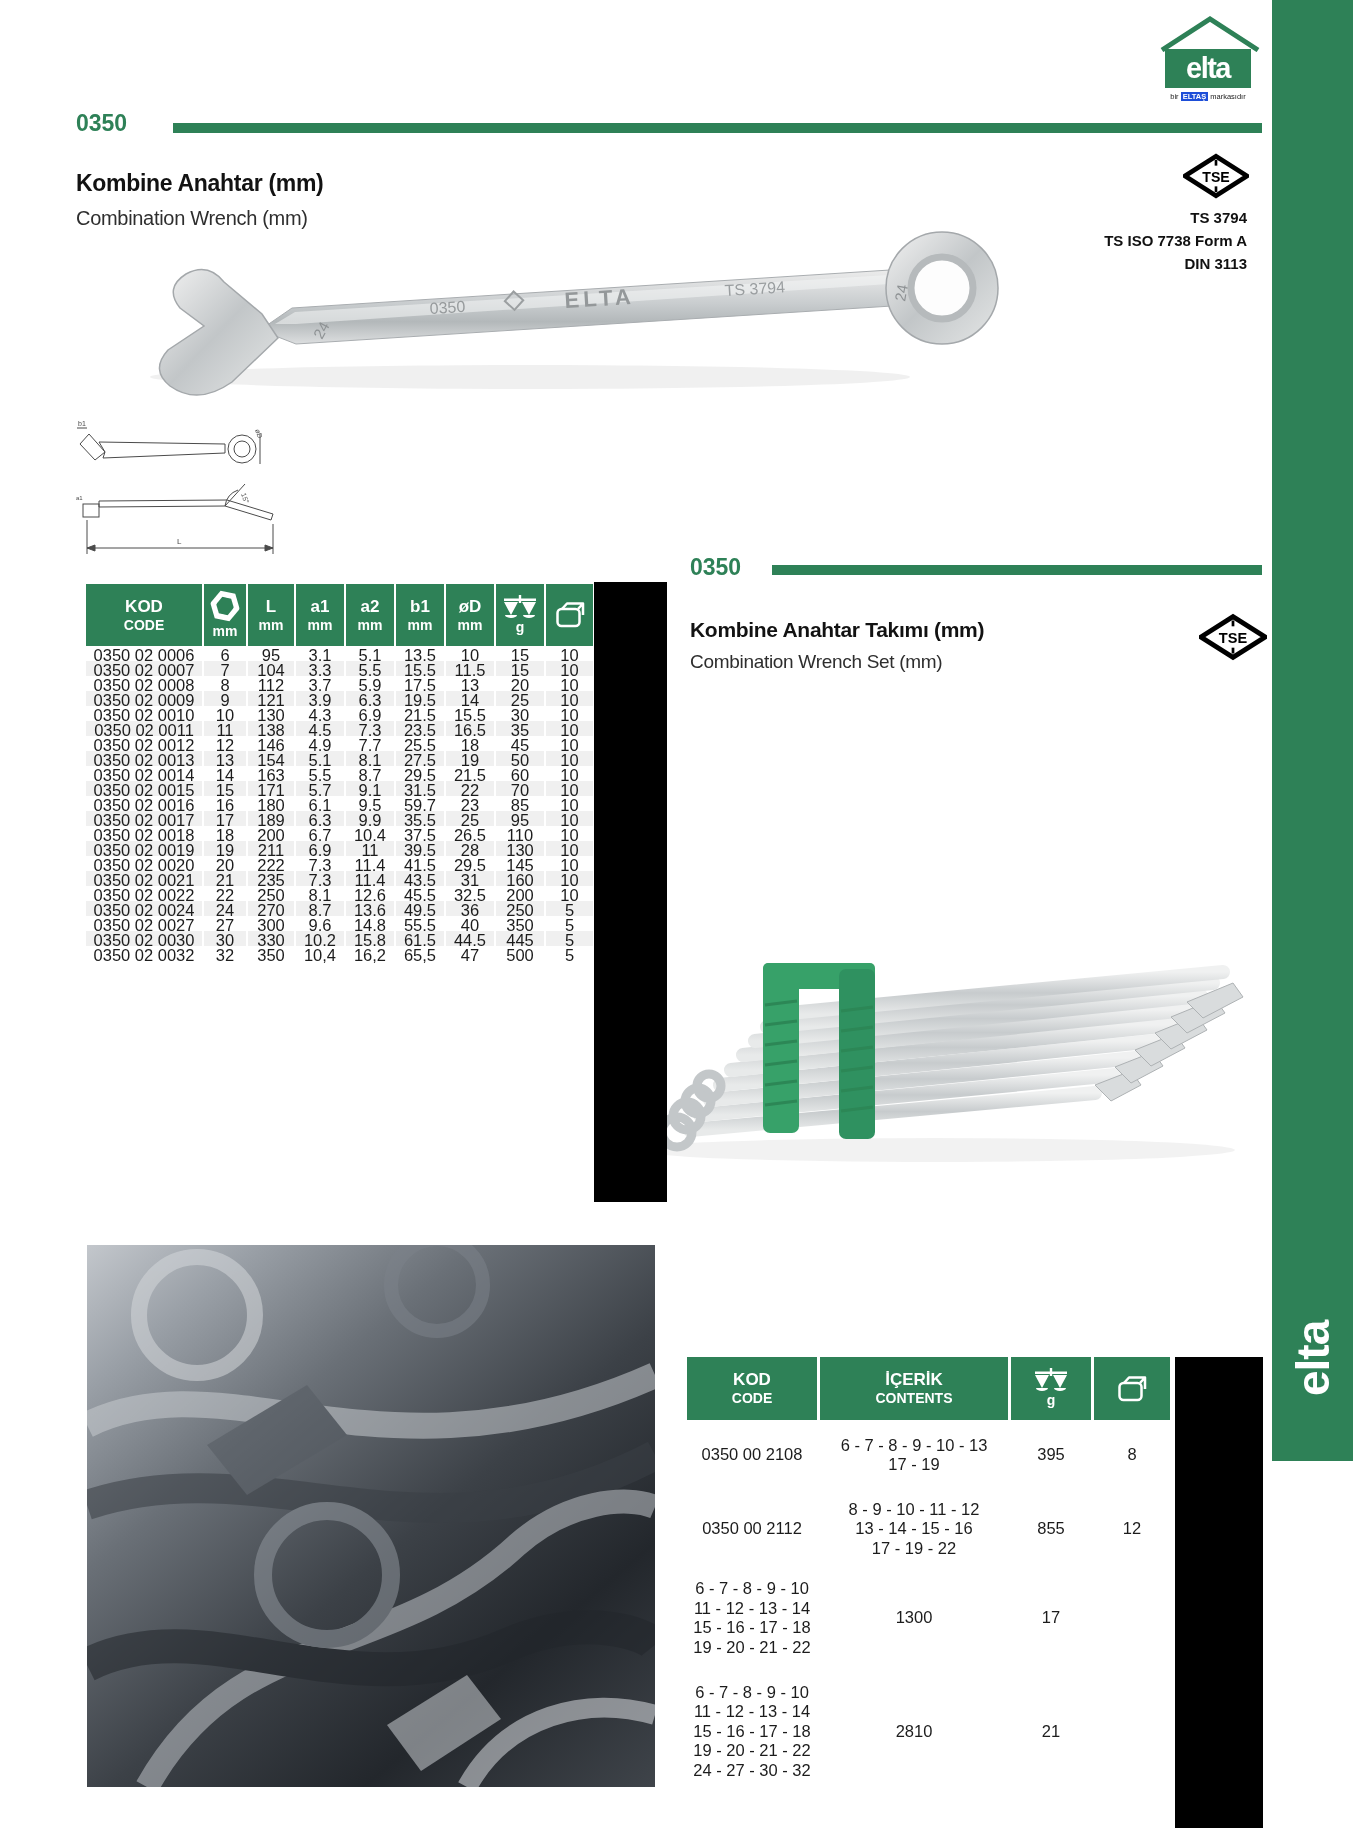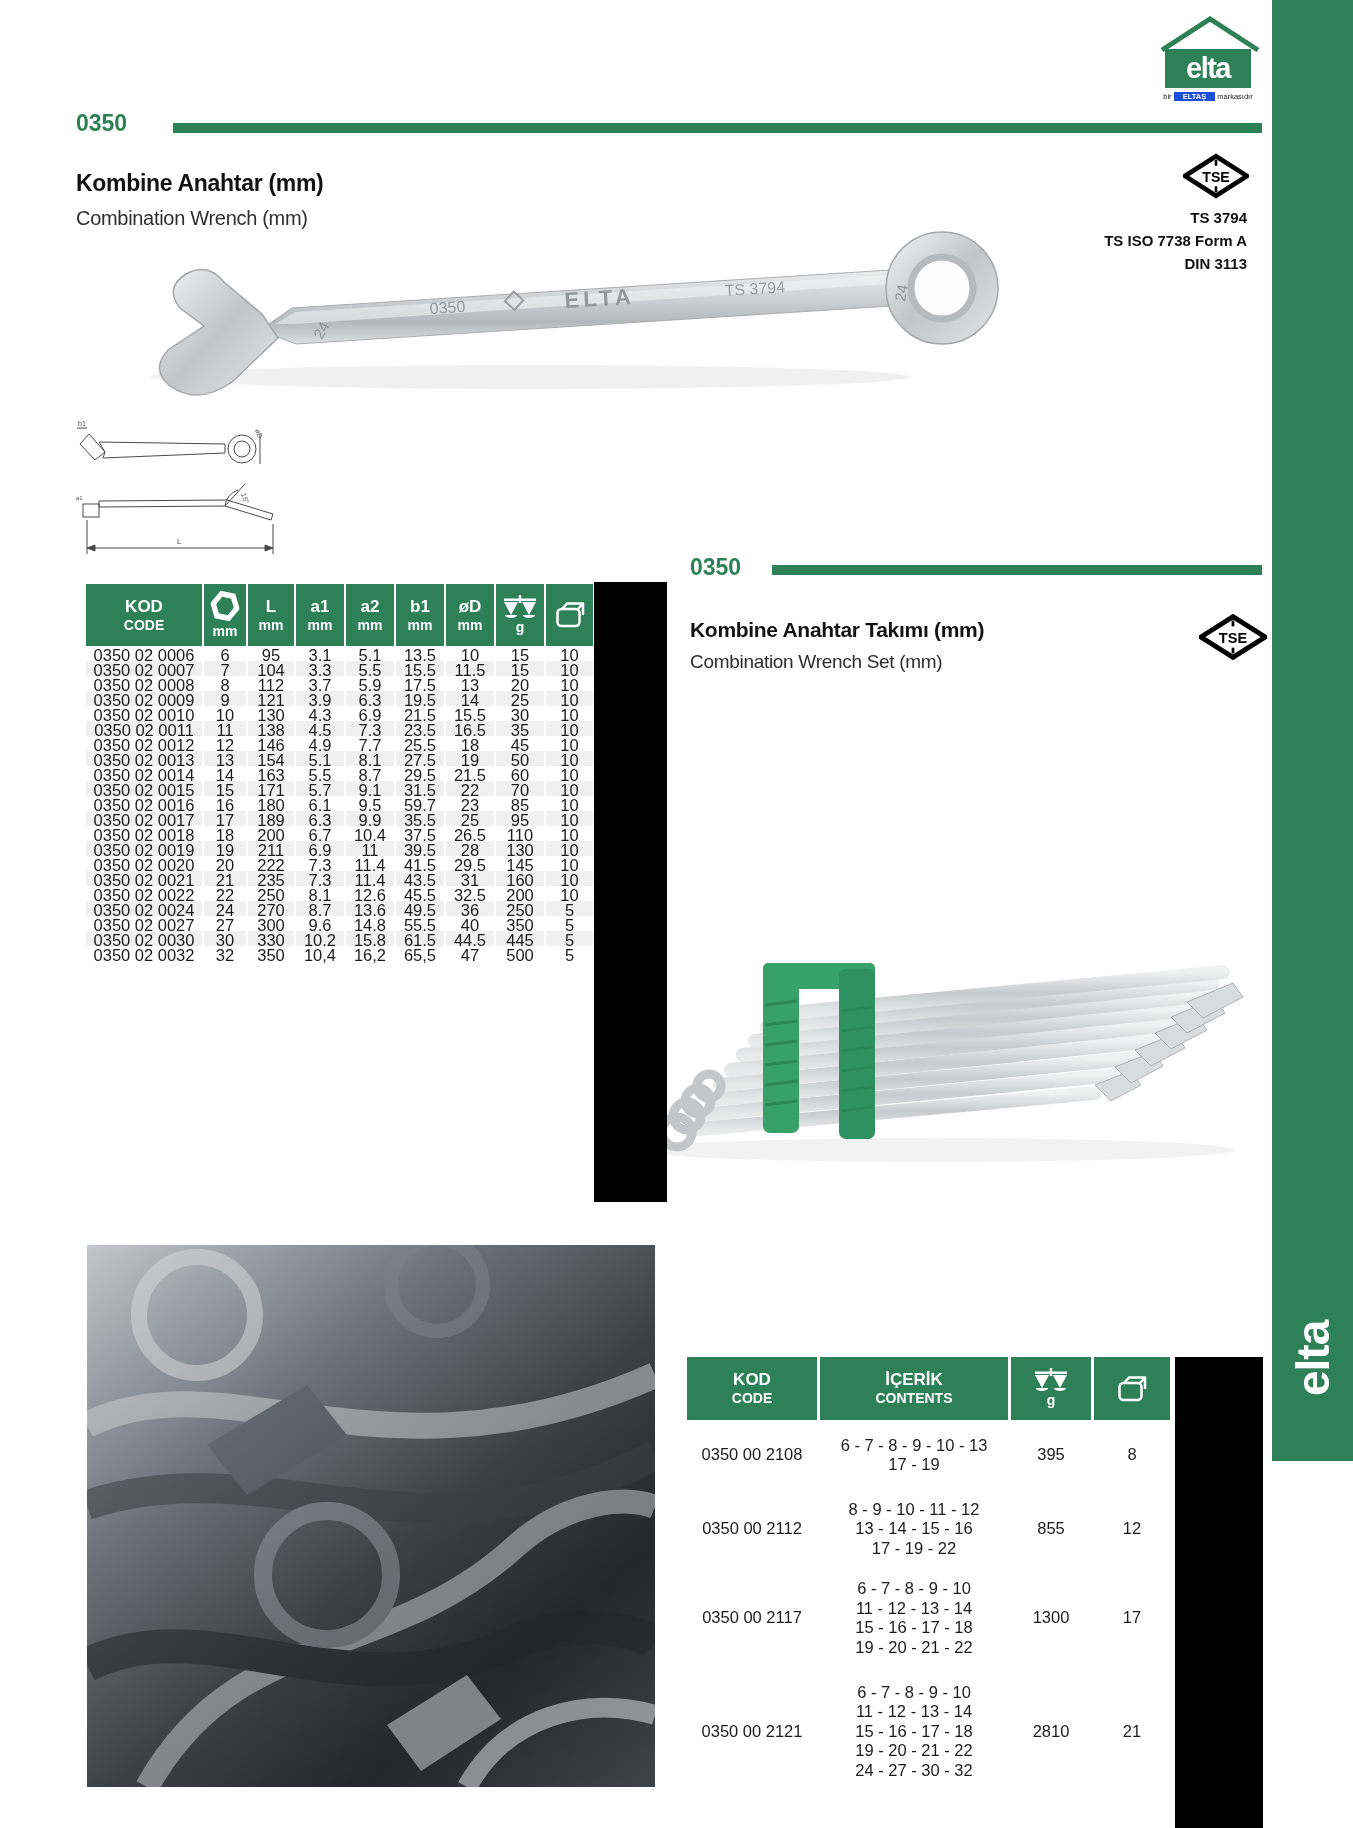--- a/index.html
+++ b/index.html
@@ -13,21 +13,21 @@
     display:flex;align-items:center;justify-content:center;
     writing-mode:vertical-rl;transform:rotate(180deg);
     color:#fff;font-size:46px;font-weight:bold;letter-spacing:-1px;}
 
   
   .logo-wrap{left:1158px;top:12px;width:110px;height:92px;}
   .logo-box{position:absolute;left:7px;top:37px;width:86px;height:39px;background:#2e8157;
     display:flex;align-items:center;justify-content:center;}
   .logo-box span{color:#fff;font-weight:bold;font-size:29px;letter-spacing:-1.5px;line-height:1;}
   .logo-tag{position:absolute;left:0;top:80px;width:100px;text-align:center;font-size:7.5px;color:#222;white-space:nowrap;}
-  .logo-tag .red{background:#1d4ed8;color:#fff;font-weight:bold;padding:0 9px;}
+  .logo-tag .red{background:#1d4ed8;color:#fff;font-weight:bold;padding:0 2px;}
 
   
   .sec-code{font-size:23px;font-weight:bold;color:#2e8157;letter-spacing:0;}
   .sec-bar{height:10px;background:#2e8157;}
   .title-tr{font-size:23px;font-weight:bold;color:#121212;letter-spacing:-0.3px;}
   .title-en{font-size:20px;color:#2e2e2e;letter-spacing:-0.3px;}
 
   .standards{width:260px;text-align:right;font-weight:bold;font-size:15px;color:#111;line-height:23px;}
 
   .material{width:470px;text-align:right;}
@@ -588,32 +588,30 @@
           <div class="td">0350 00 2112</div>
           <div class="td">
             <div>8 - 9 - 10 - 11 - 12</div>
             <div>13 - 14 - 15 - 16</div>
             <div>17 - 19 - 22</div>
           </div>
           <div class="td">855</div>
           <div class="td">12</div>
         </div>
         <div class="srow">
-          <div class="td">0350 00 2117</div>
           <div class="td">
             <div>6 - 7 - 8 - 9 - 10</div>
             <div>11 - 12 - 13 - 14</div>
             <div>15 - 16 - 17 - 18</div>
             <div>19 - 20 - 21 - 22</div>
           </div>
           <div class="td">1300</div>
           <div class="td">17</div>
         </div>
         <div class="srow">
-          <div class="td">0350 00 2121</div>
           <div class="td">
             <div>6 - 7 - 8 - 9 - 10</div>
             <div>11 - 12 - 13 - 14</div>
             <div>15 - 16 - 17 - 18</div>
             <div>19 - 20 - 21 - 22</div>
             <div>24 - 27 - 30 - 32</div>
           </div>
           <div class="td">2810</div>
           <div class="td">21</div>
         </div>

